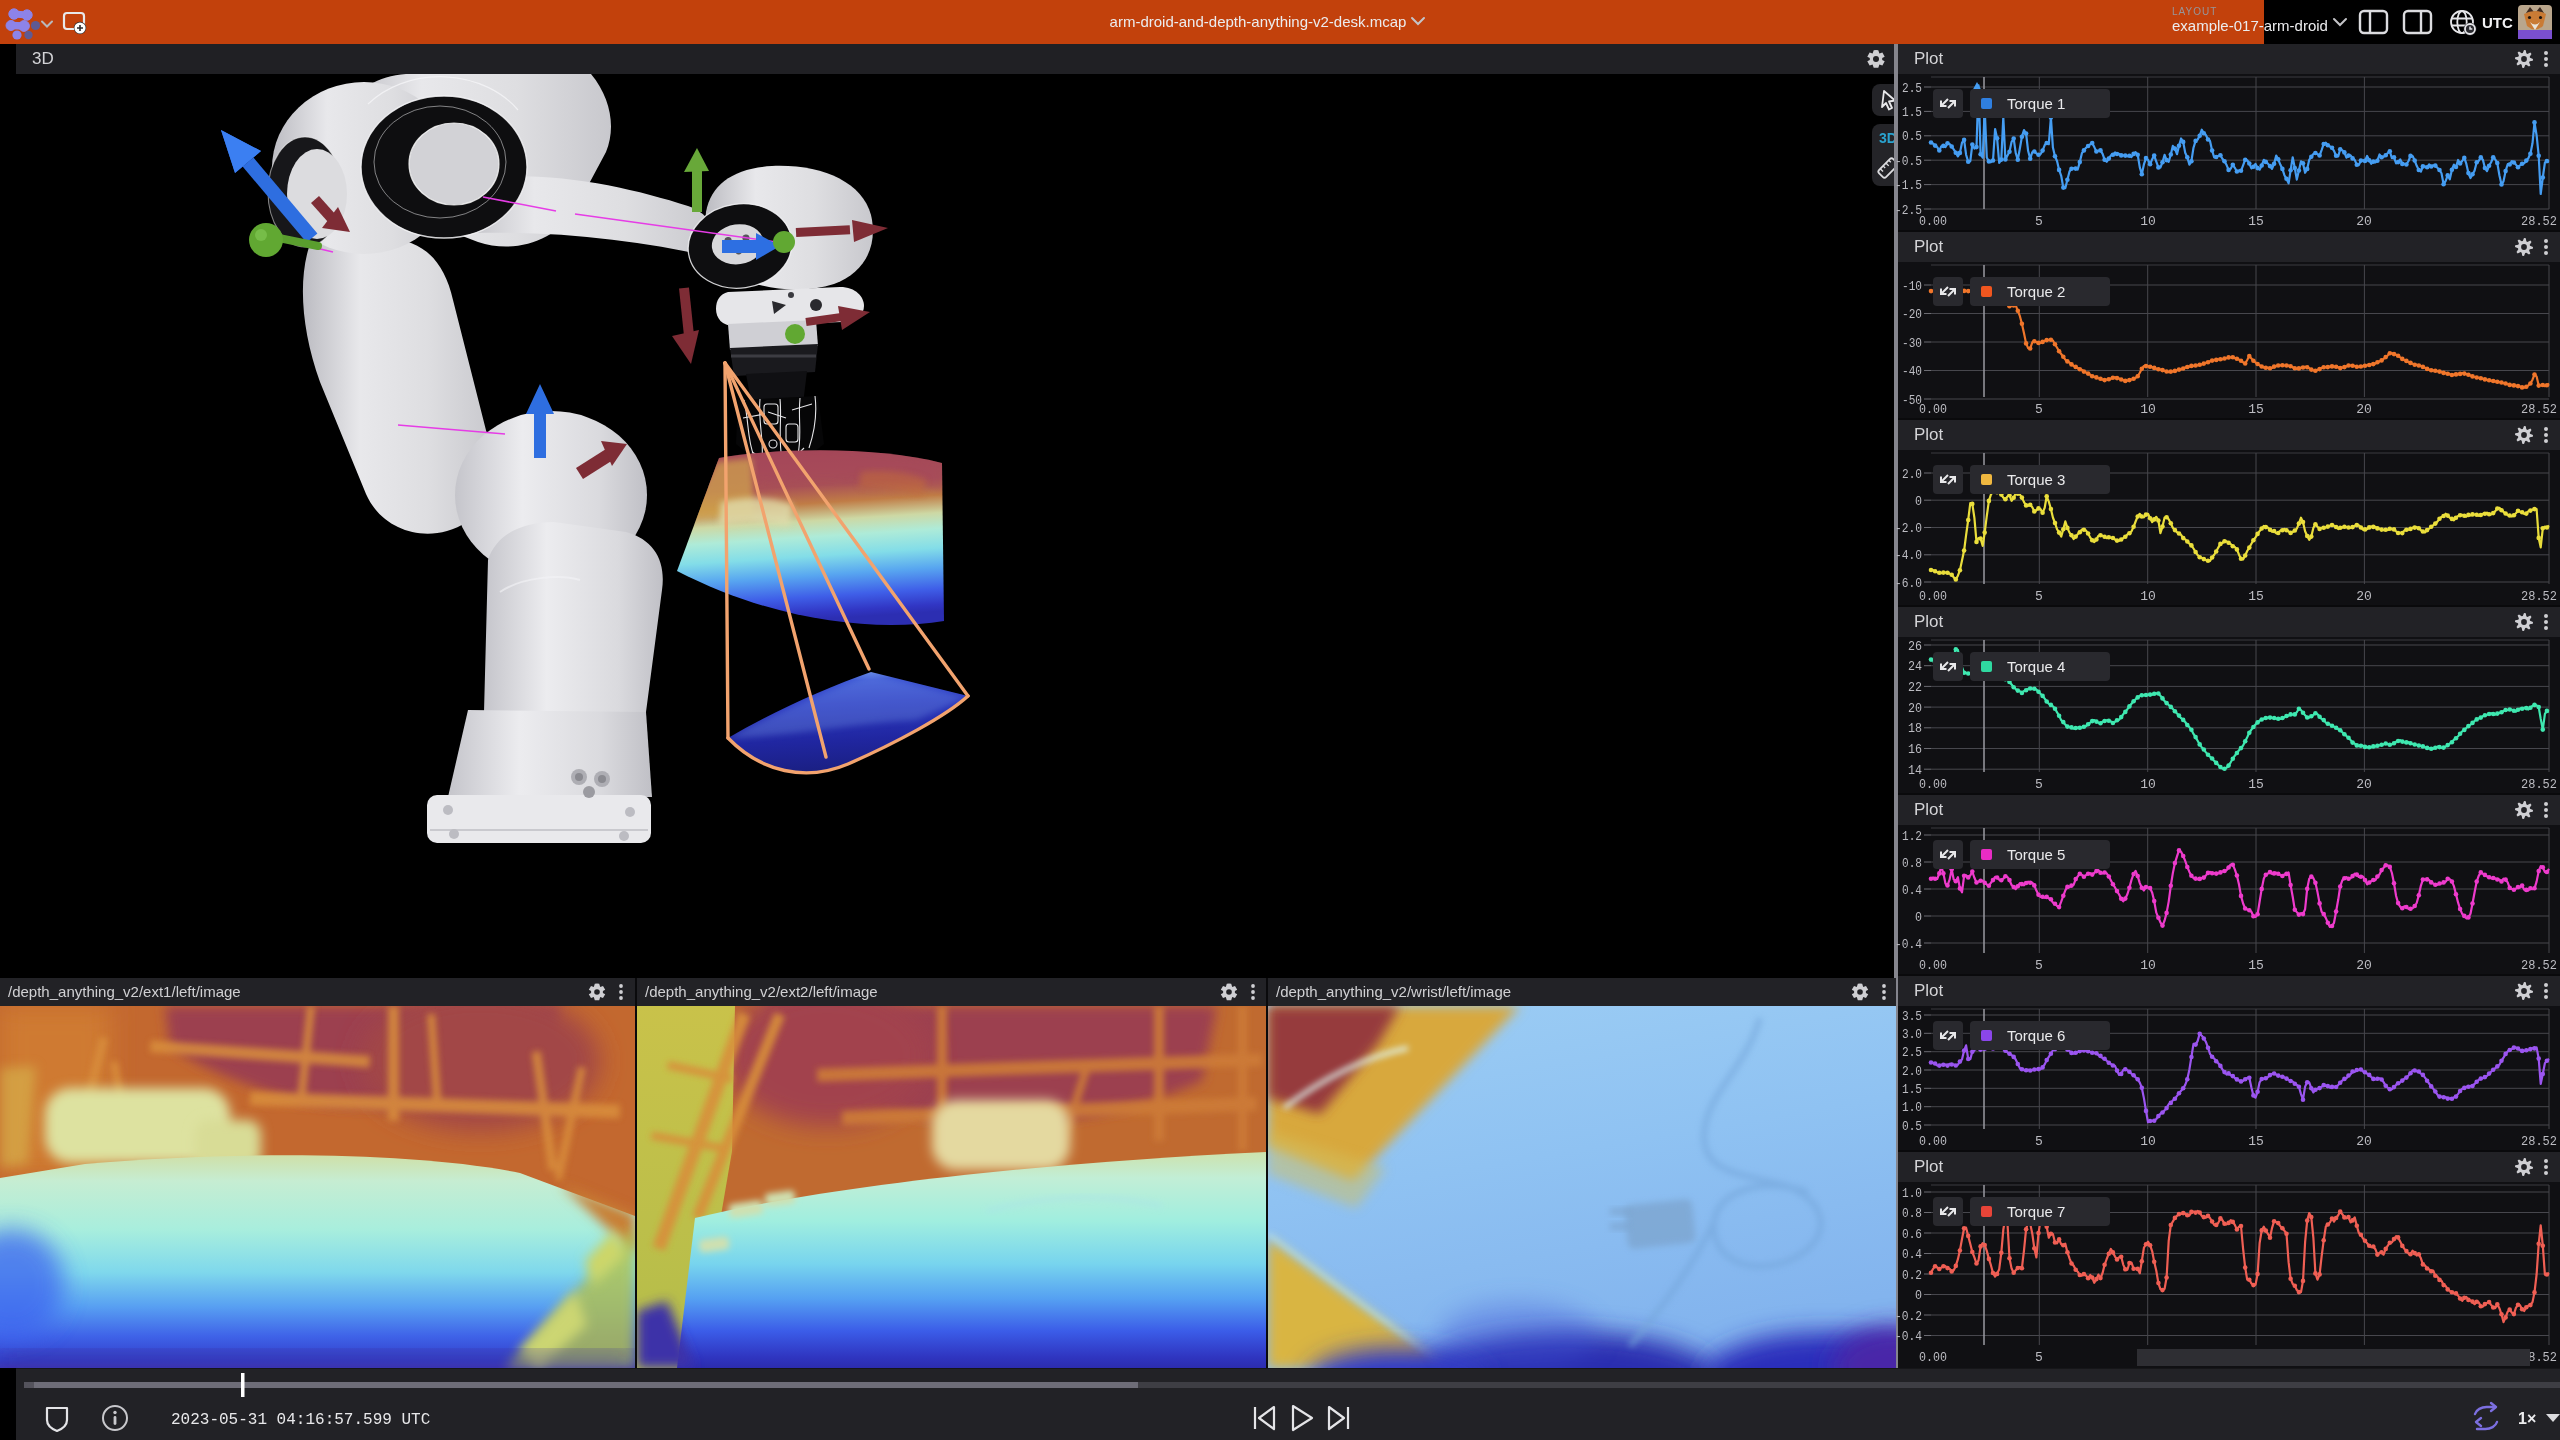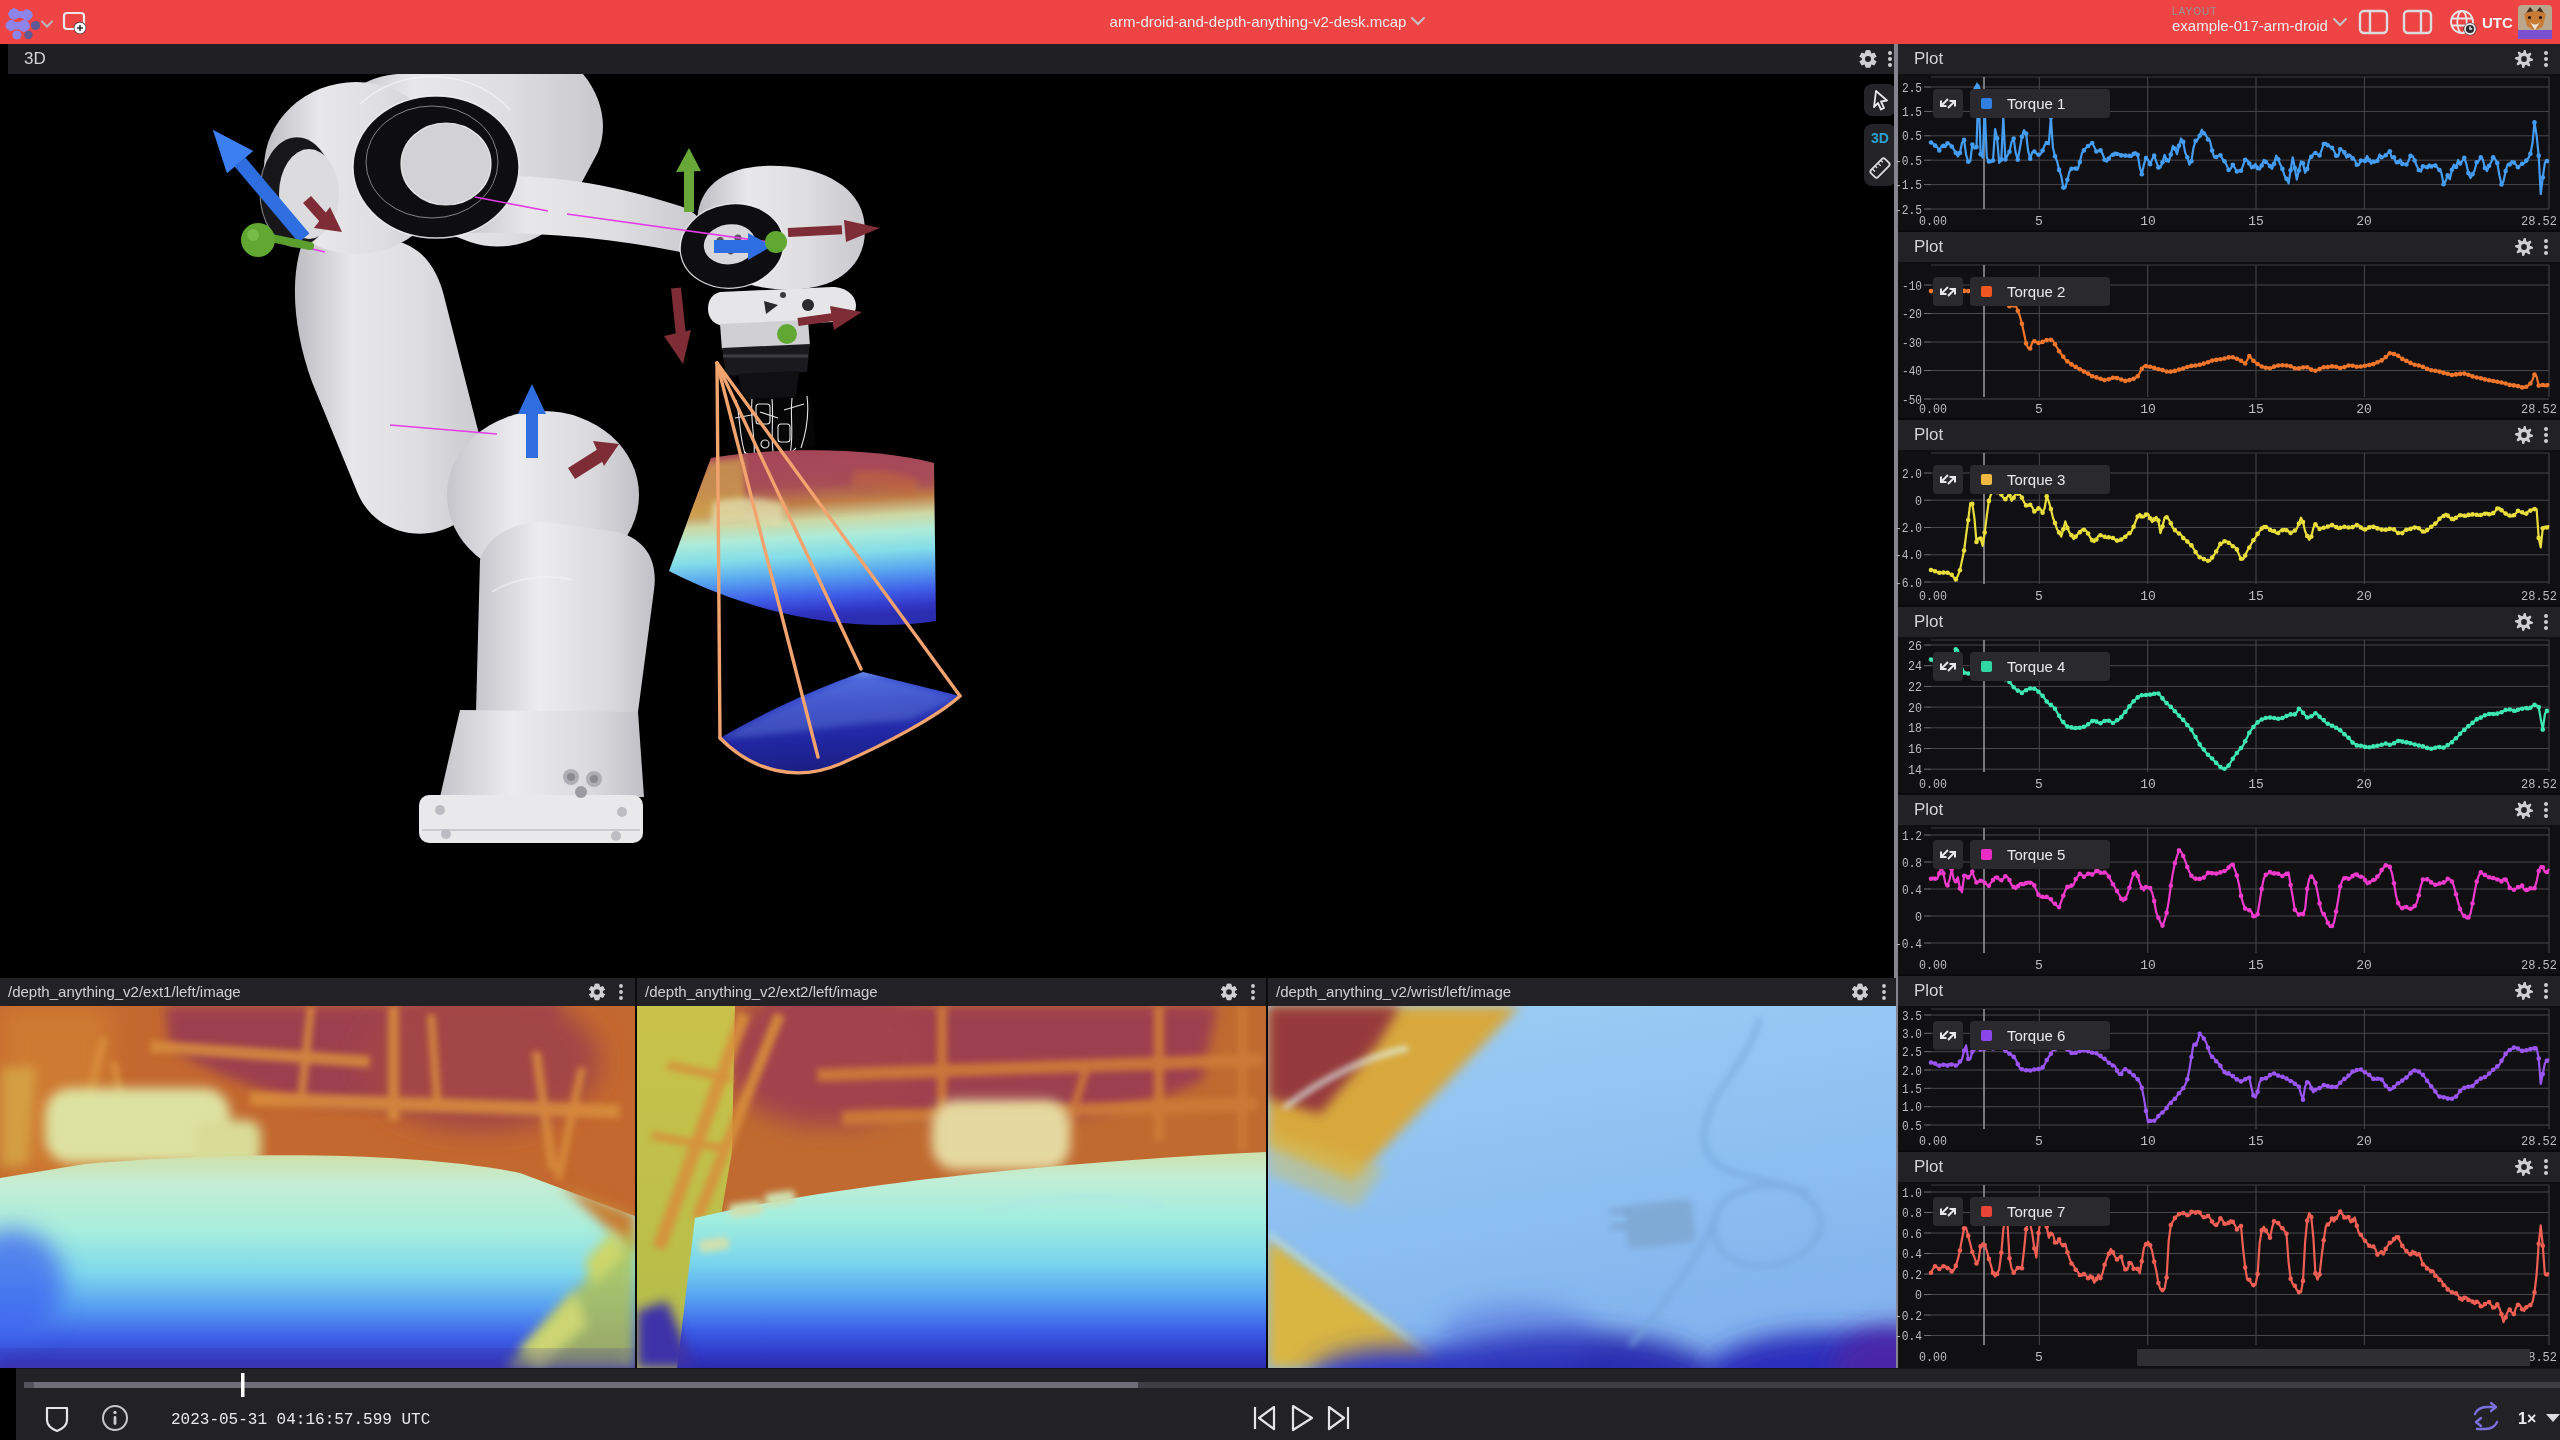--- a/index.html
+++ b/index.html
@@ -1,18 +1,18 @@
 <!DOCTYPE html>
 <html><head><meta charset="utf-8"><style>
 *{margin:0;padding:0;box-sizing:border-box}
 body{width:2560px;height:1440px;background:#000;font-family:"Liberation Sans",sans-serif;overflow:hidden;position:relative}
 .abs{position:absolute}
 </style></head><body>
 
-<div class="abs" style="left:0;top:0;width:2560px;height:44px;background:#ef4444">
+<div class="abs" style="left:0;top:0;width:2264px;height:44px;background:#c2410c">
 <svg class="abs" style="left:0;top:0" width="2560" height="44">
   <g fill="#8d83e8" stroke="#8d83e8">
     <circle cx="14" cy="14" r="5.2"></circle>
         <circle cx="27" cy="15" r="5.2"></circle>
         <line x1="14" y1="14" x2="27" y2="15" stroke-width="7"></line>
     <circle cx="11" cy="25.5" r="5"></circle>
         <circle cx="24" cy="26" r="5.4"></circle>
         <line x1="11" y1="25.5" x2="24" y2="26" stroke-width="7.5"></line>
     <circle cx="17" cy="35" r="4.6" stroke="none"></circle>
   </g>
@@ -48,21 +48,21 @@
    <rect x="2518" y="30" width="34" height="9" fill="#7a4fd0"></rect>
    <path d="M2526,13 l4,-6 l4,5 Z" fill="#3d2a20"></path>
         <path d="M2544,13 l-4,-6 l-4,5 Z" fill="#3d2a20"></path>
    <path d="M2524,14 q11,-6 22,0 l-3,12 q-8,7 -16,0 Z" fill="#c97b35"></path>
    <path d="M2530,22 q5,5 10,0 l-5,8 Z" fill="#e8e4da"></path>
    <circle cx="2529.5" cy="17.5" r="1.6" fill="#1c1410"></circle>
         <circle cx="2540.5" cy="17.5" r="1.6" fill="#1c1410"></circle>
   </g>
 </svg>
 </div>
-<div class="abs" style="left:8px;top:44px;width:1896px;height:934px;background:#000">
+<div class="abs" style="left:16px;top:44px;width:1896px;height:934px;background:#000">
 <div class="abs" style="left:0;top:0;width:1896px;height:30px;background:#202024"></div>
 <svg class="abs" style="left:0;top:0" width="1896" height="934" viewBox="0 0 1896 934">
 <defs>
  <linearGradient id="armshade" x1="0" y1="0" x2="1" y2="0">
    <stop offset="0" stop-color="#bcbcc2"></stop>
           <stop offset="0.3" stop-color="#e8e8eb"></stop>
           <stop offset="0.65" stop-color="#dedee1"></stop>
           <stop offset="1" stop-color="#c8c8cd"></stop>
  </linearGradient>
  <linearGradient id="colshade" x1="0" y1="0" x2="1" y2="0">

